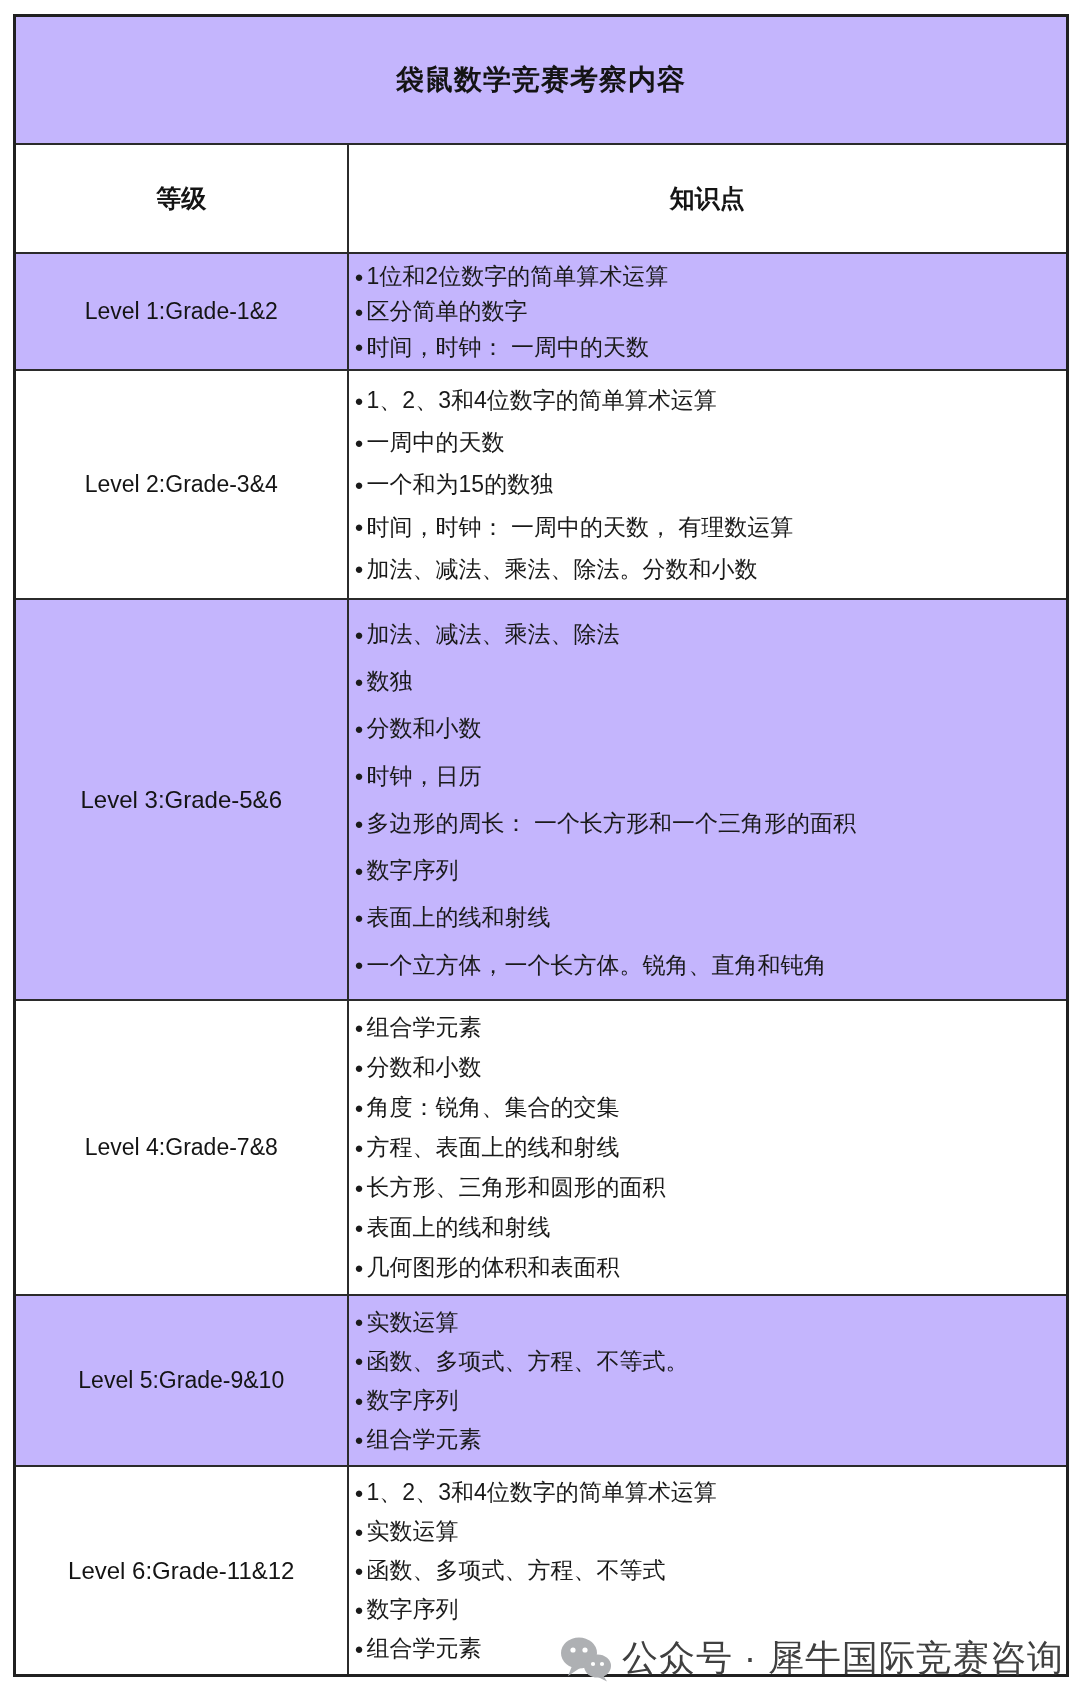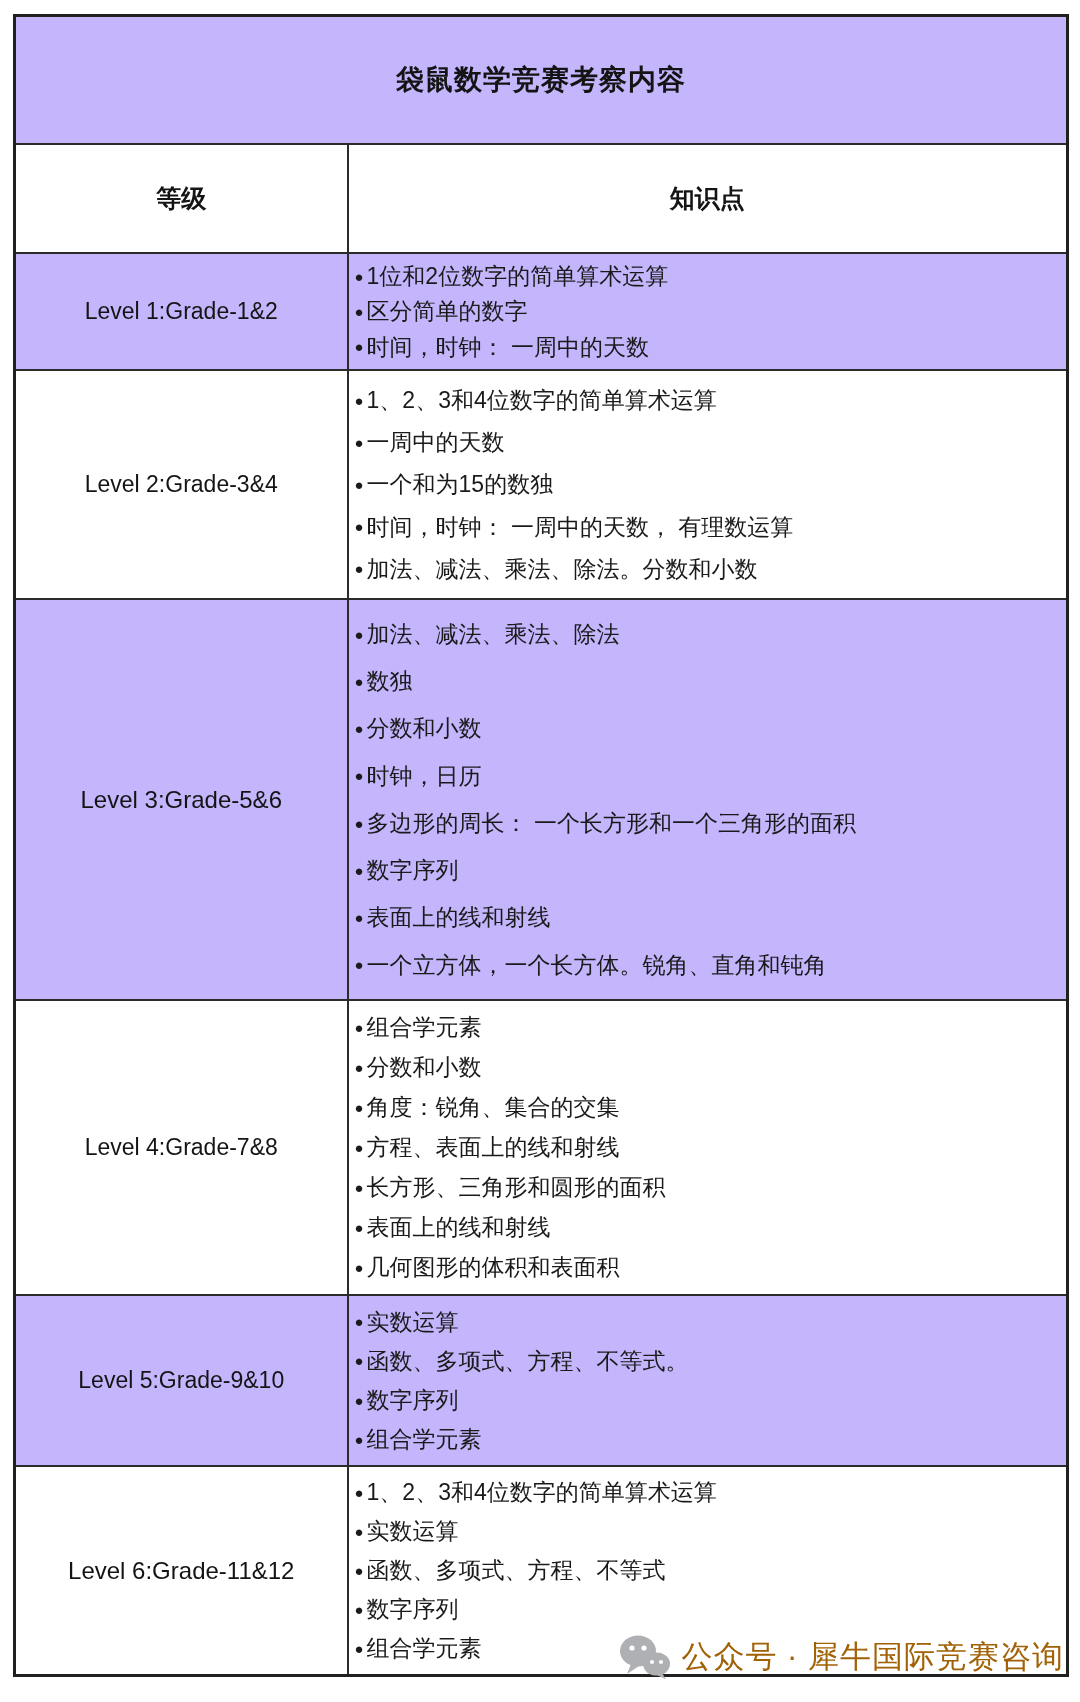--- a/index.html
+++ b/index.html
@@ -100,22 +100,22 @@
     flex: 0 0 auto;
   }
   
   .watermark {
     position: absolute;
     top: 1634px;
     right: 16px;
     display: flex;
     align-items: center;
     gap: 10px;
-    color: #a16207;
-    font-size: 31px;
+    color: #404040;
+    font-size: 36px;
     letter-spacing: 1px;
   }
   .watermark svg { display: block; }
 </style>
 </head>
 <body>
 
 <div class="table-wrap">
   <table class="tbl">
     <colgroup>

